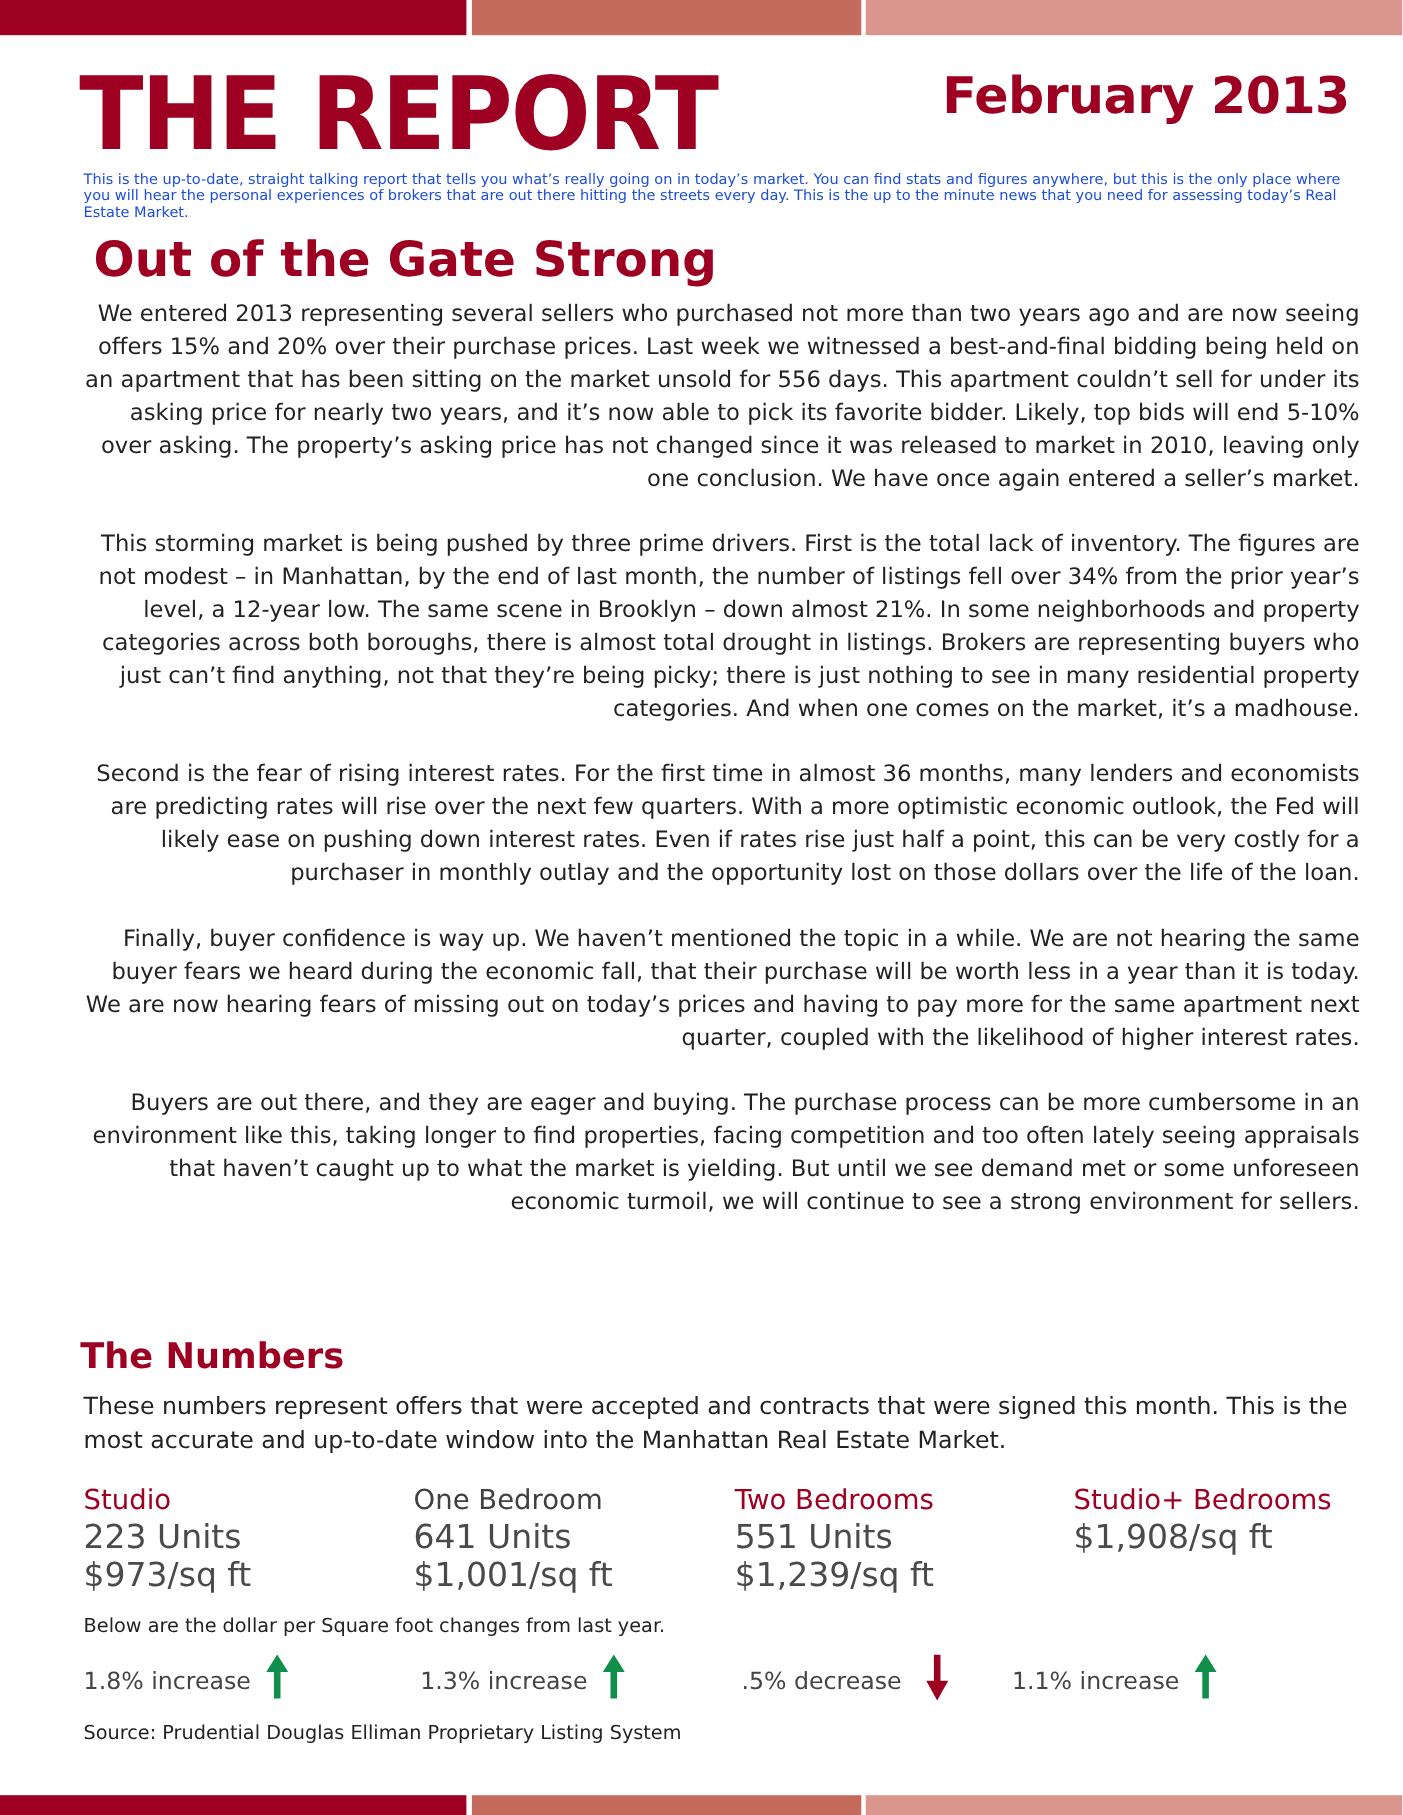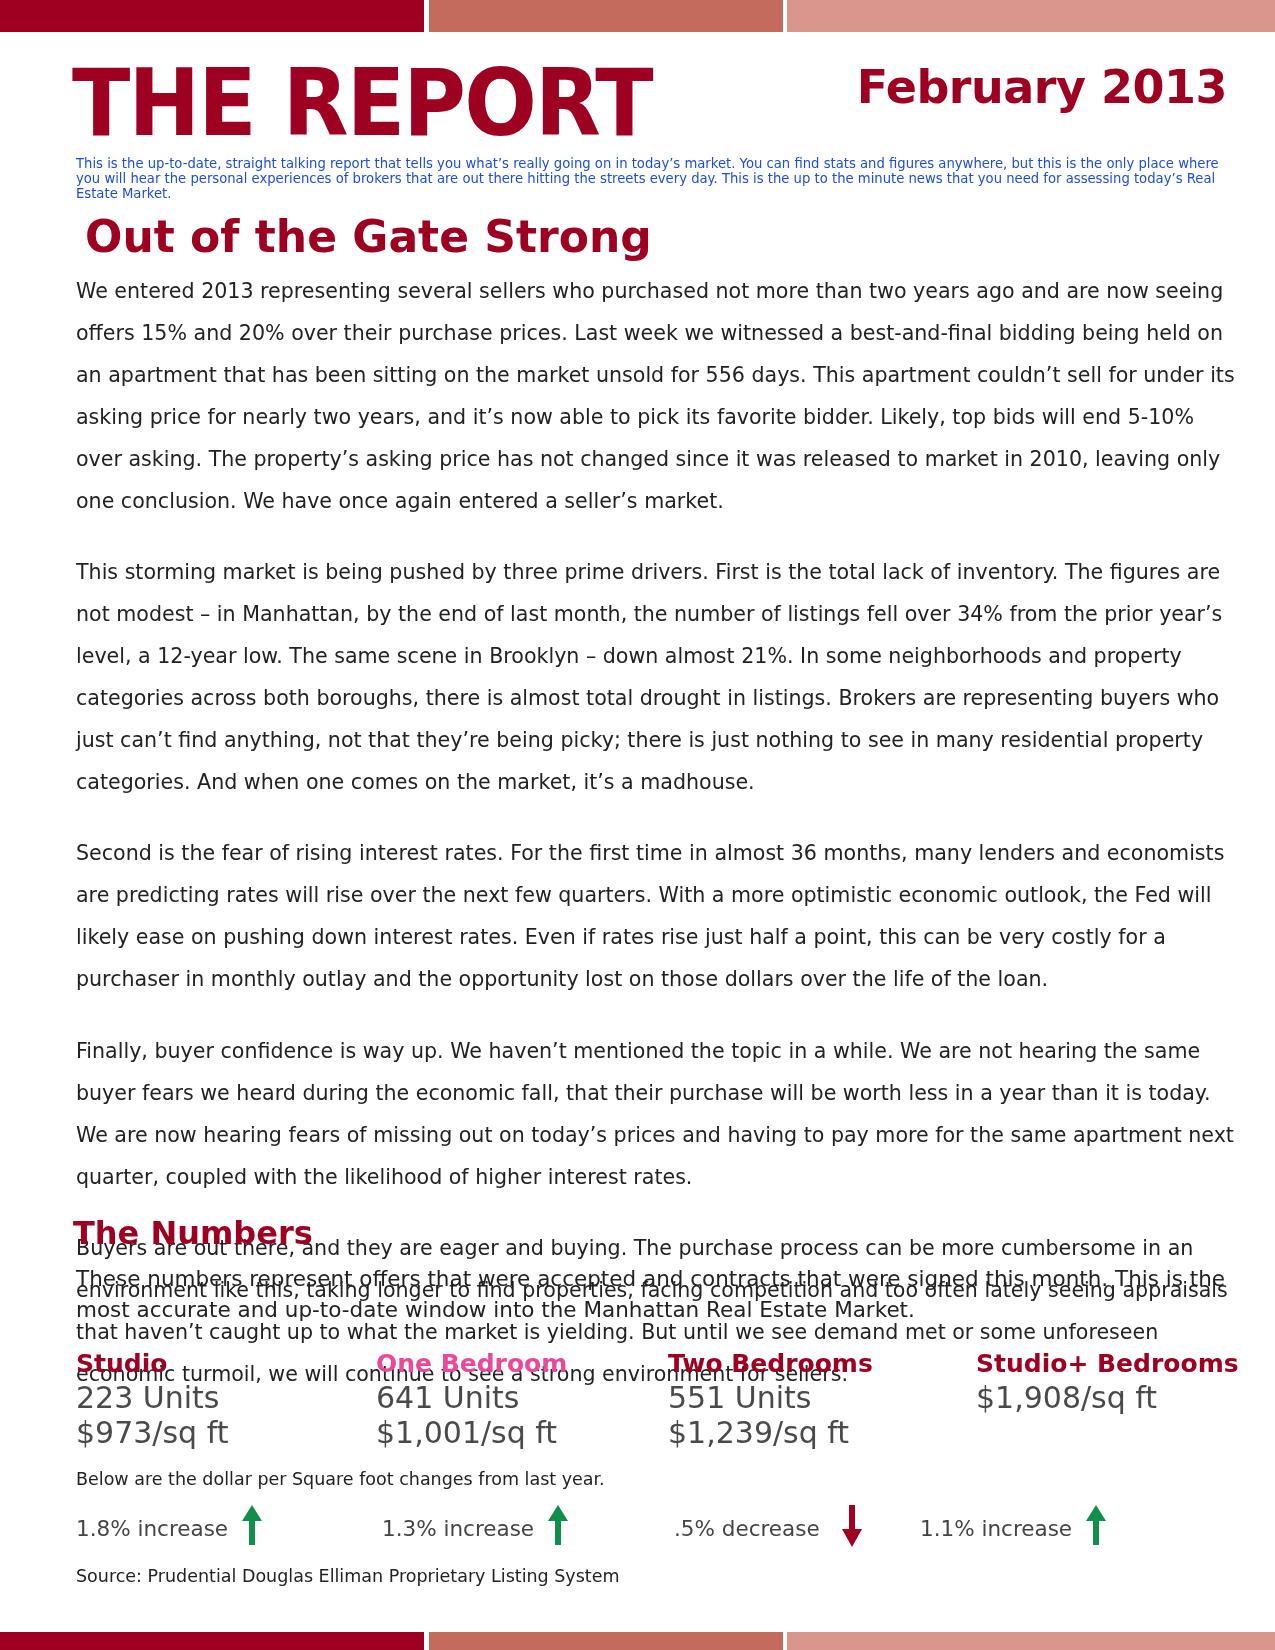--- a/index.html
+++ b/index.html
@@ -32,33 +32,33 @@
       position: absolute; left: 76px; top: 156px; width: 1150px;
       font-family: "DejaVu Sans", sans-serif;
       font-size: 13.2px; line-height: 15px; color: #1d4ed8;
     }
     .h1 {
       position: absolute; left: 73px; top: 212px;
       font-weight: bold; font-size: 44px; line-height: 50px; margin-left: 12px;
     }
     .article {
       position: absolute; left: 76px; top: 270px; width: 1160px;
-      font-size: 20.6px; line-height: 42px; color: #222222;
+      font-size: 20.6px; line-height: 30px; color: #222222; text-align: right;
     }
     .article p { margin: 0 0 29.2px 0; }
     .h2 {
       position: absolute; left: 73px; top: 1213px;
       font-weight: bold; font-size: 32px; line-height: 40px;
     }
     .numbers-intro {
       position: absolute; left: 76px; top: 1263px; width: 1180px;
       font-size: 21.5px; line-height: 31px; color: #222222;
     }
     .cat { position: absolute; top: 1348px; }
-    .cat .name { font-weight: bold; font-size: 25px; line-height: 32px; }
+    .cat .name { font-weight: normal; font-size: 25px; line-height: 32px; }
     .cat .units, .cat .price {
       font-size: 30px; line-height: 35px; color: #4a4a4a;
     }
     .changes-label {
       position: absolute; left: 76px; top: 1468px;
       font-size: 17.5px; line-height: 22px; color: #222222;
     }
     .change {
       position: absolute; top: 1506px; height: 44px;
       display: flex; align-items: center;
@@ -94,21 +94,21 @@
 
 <div class="h2" style="color: rgb(158, 0, 34);">The Numbers</div>
 <div class="numbers-intro">These numbers represent offers that were accepted and contracts that were signed this month. This is the most accurate and up-to-date window into the Manhattan Real Estate Market.</div>
 
 <div class="cat" style="left:76px;">
   <div class="name" style="color: rgb(158, 0, 34);">Studio</div>
   <div class="units">223 Units</div>
   <div class="price">$973/sq ft</div>
 </div>
 <div class="cat" style="left:376px;">
-  <div class="name" style="color: #ec4899;">One Bedroom</div>
+  <div class="name" style="color: #404040;">One Bedroom</div>
   <div class="units">641 Units</div>
   <div class="price">$1,001/sq ft</div>
 </div>
 <div class="cat" style="left:668px;">
   <div class="name" style="color: rgb(158, 0, 34);">Two Bedrooms</div>
   <div class="units">551 Units</div>
   <div class="price">$1,239/sq ft</div>
 </div>
 <div class="cat" style="left:976px;">
   <div class="name" style="color: rgb(158, 0, 34);">Studio+ Bedrooms</div>

